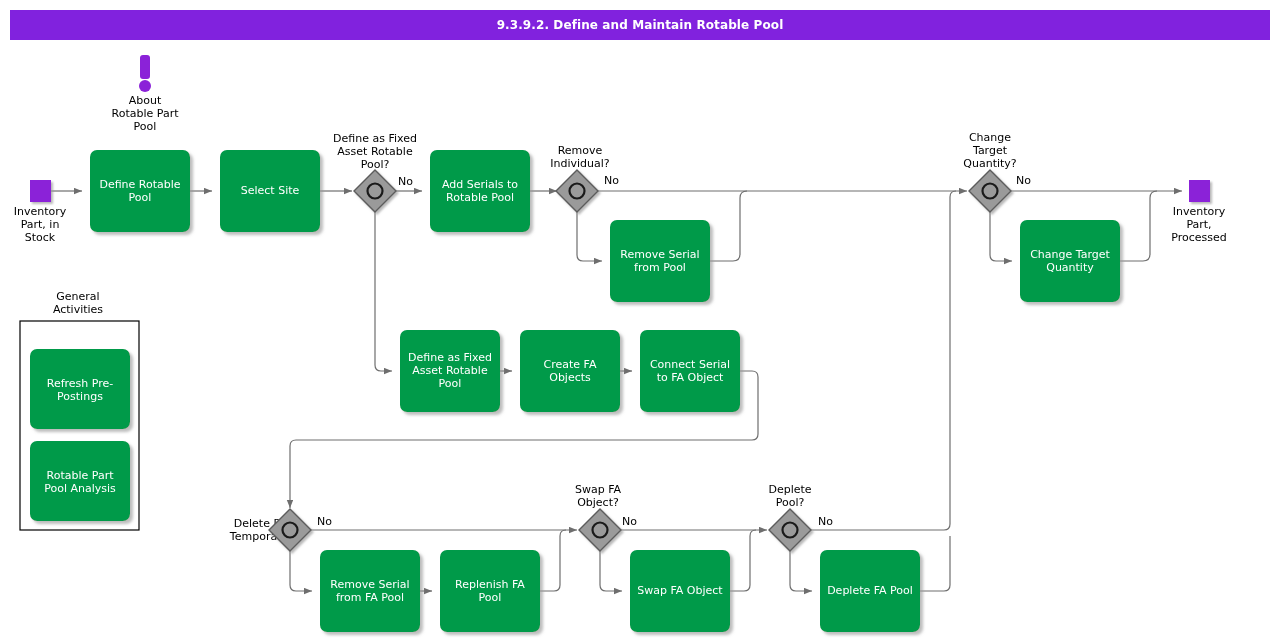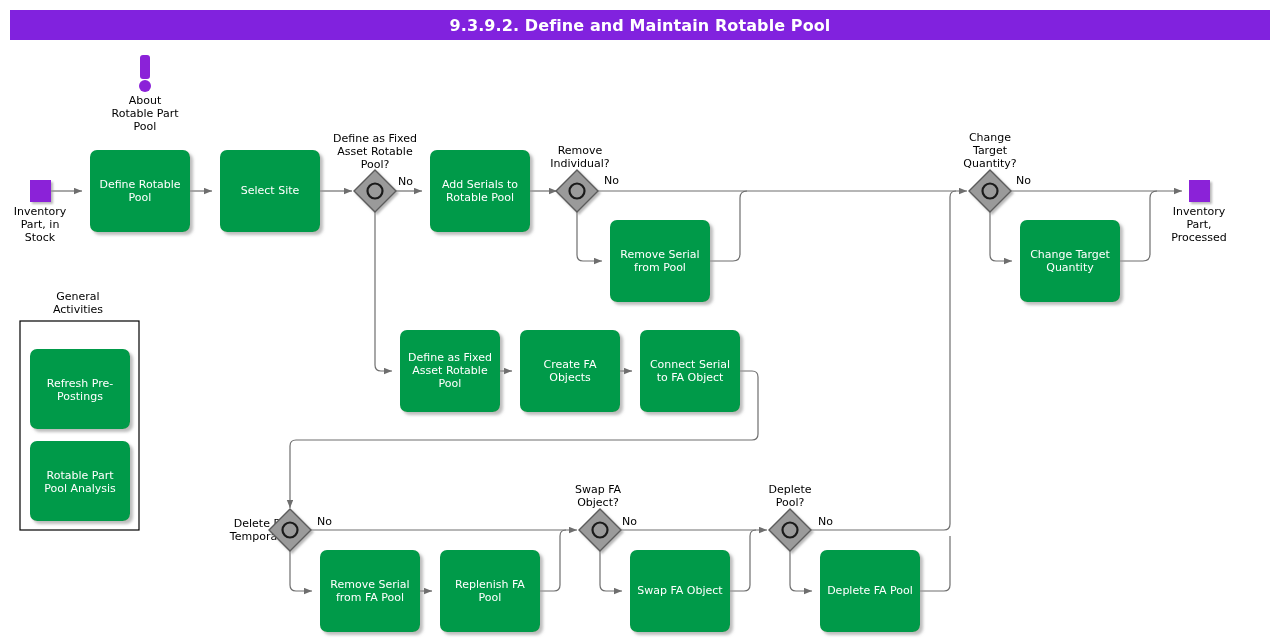--- a/index.html
+++ b/index.html
@@ -3,21 +3,21 @@
 <meta charset="utf-8">
 <style>
   html,body{margin:0;padding:0;background:#ffffff;}
   body{width:1280px;height:640px;overflow:hidden;font-family:"DejaVu Sans",sans-serif;}
   #stage{position:relative;width:1280px;height:640px;background:#ffffff;}
   .titlebar{
     position:absolute;left:10px;top:10px;width:1260px;height:30px;
     display:flex;align-items:center;justify-content:center;
   }
   .titlebar .ttext{
-    color:#ffffff;font-size:16px;font-weight:bold;
+    color:#ffffff;font-size:12px;font-weight:bold;
     font-family:"DejaVu Sans",sans-serif;letter-spacing:.1px;
   }
   svg#flow{position:absolute;left:0;top:0;width:1280px;height:640px;}
   .nodelabel{
     font-family:"DejaVu Sans",sans-serif;font-size:11px;fill:#ffffff;
     text-anchor:middle;dominant-baseline:middle;
   }
   .outlabel{
     font-family:"DejaVu Sans",sans-serif;font-size:11px;fill:#000000;
     text-anchor:middle;

